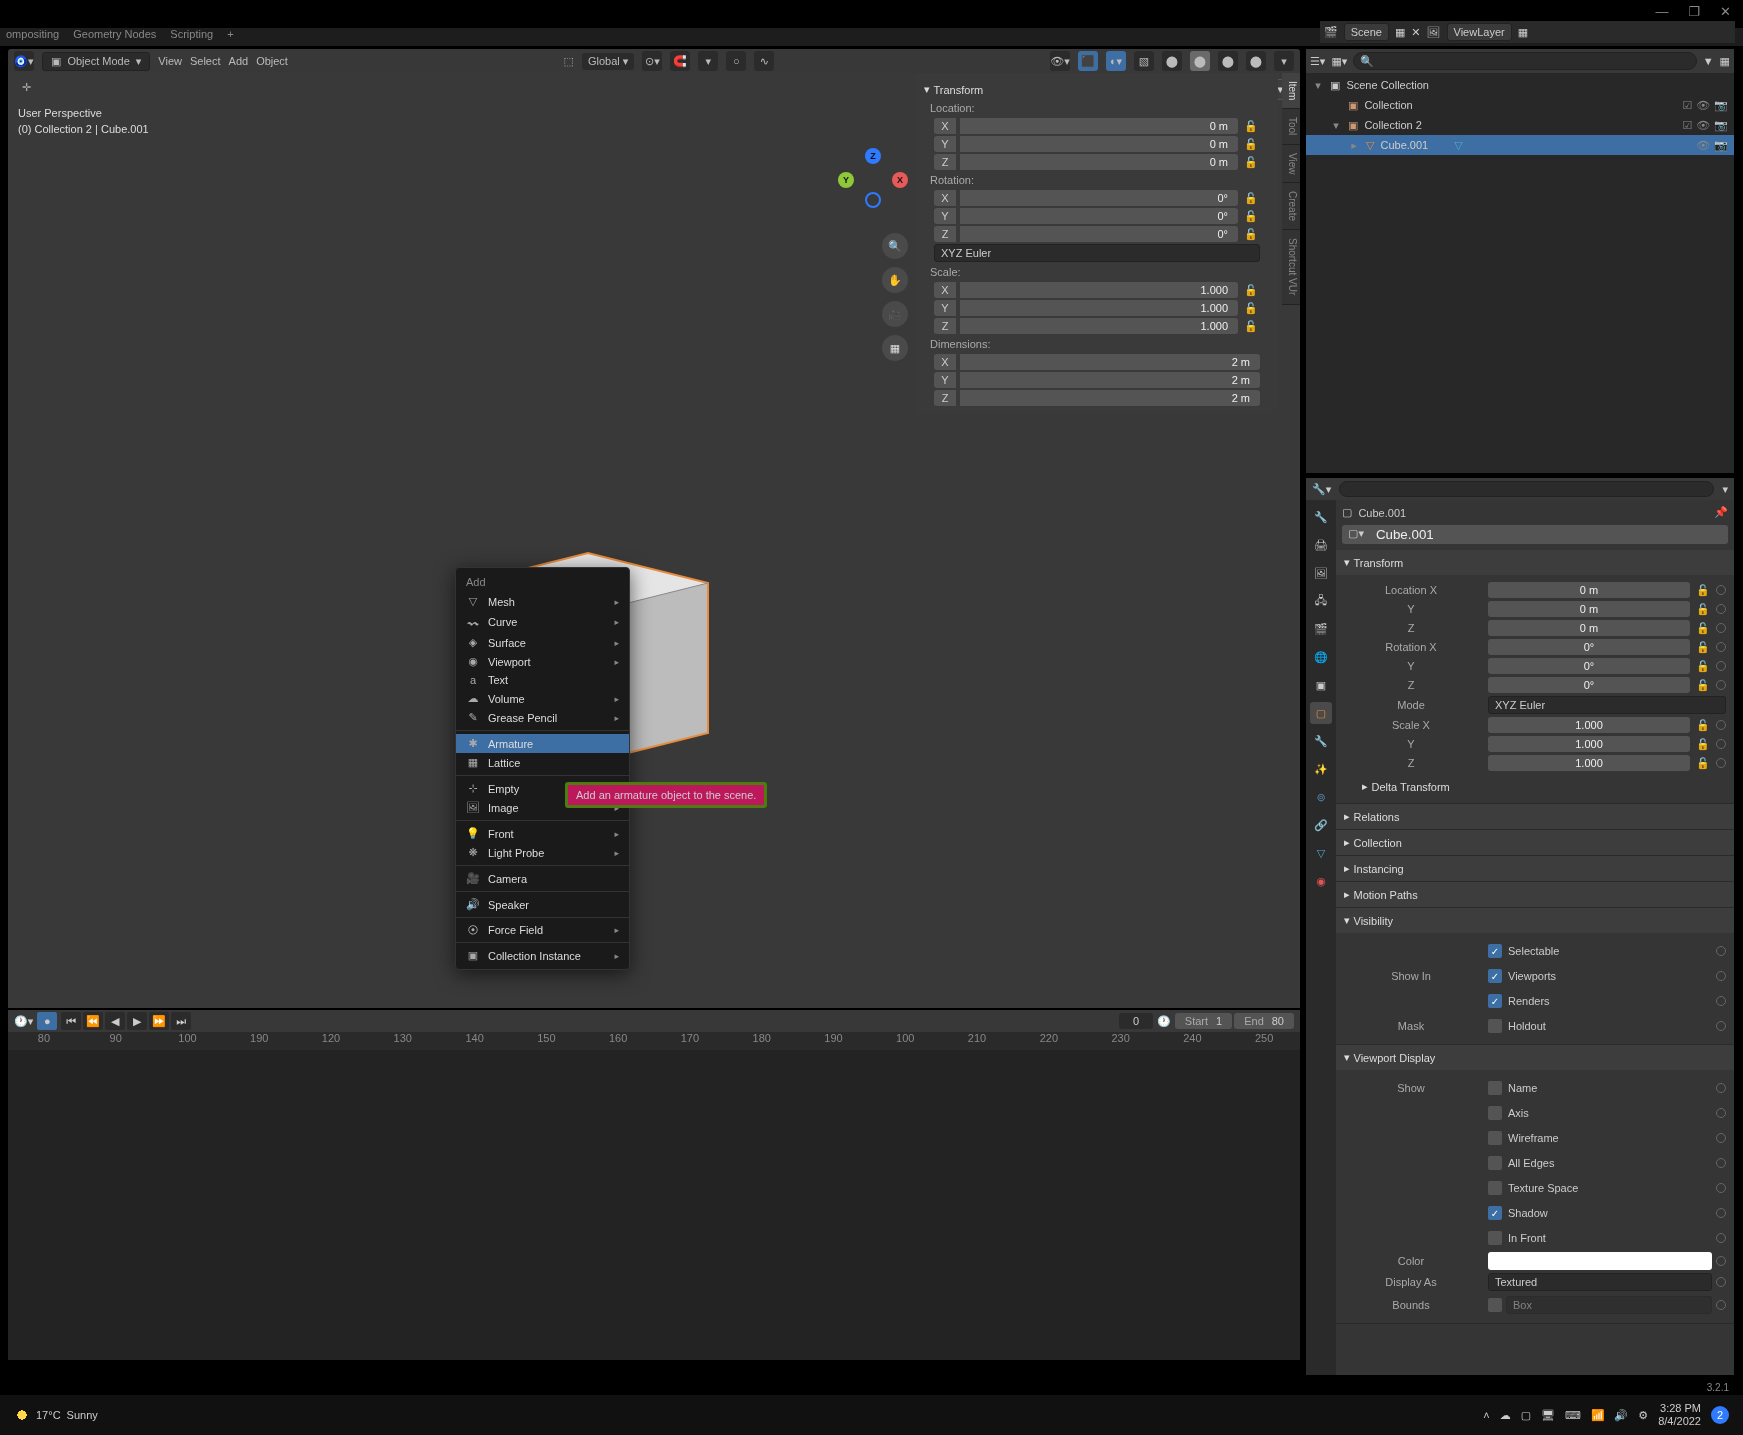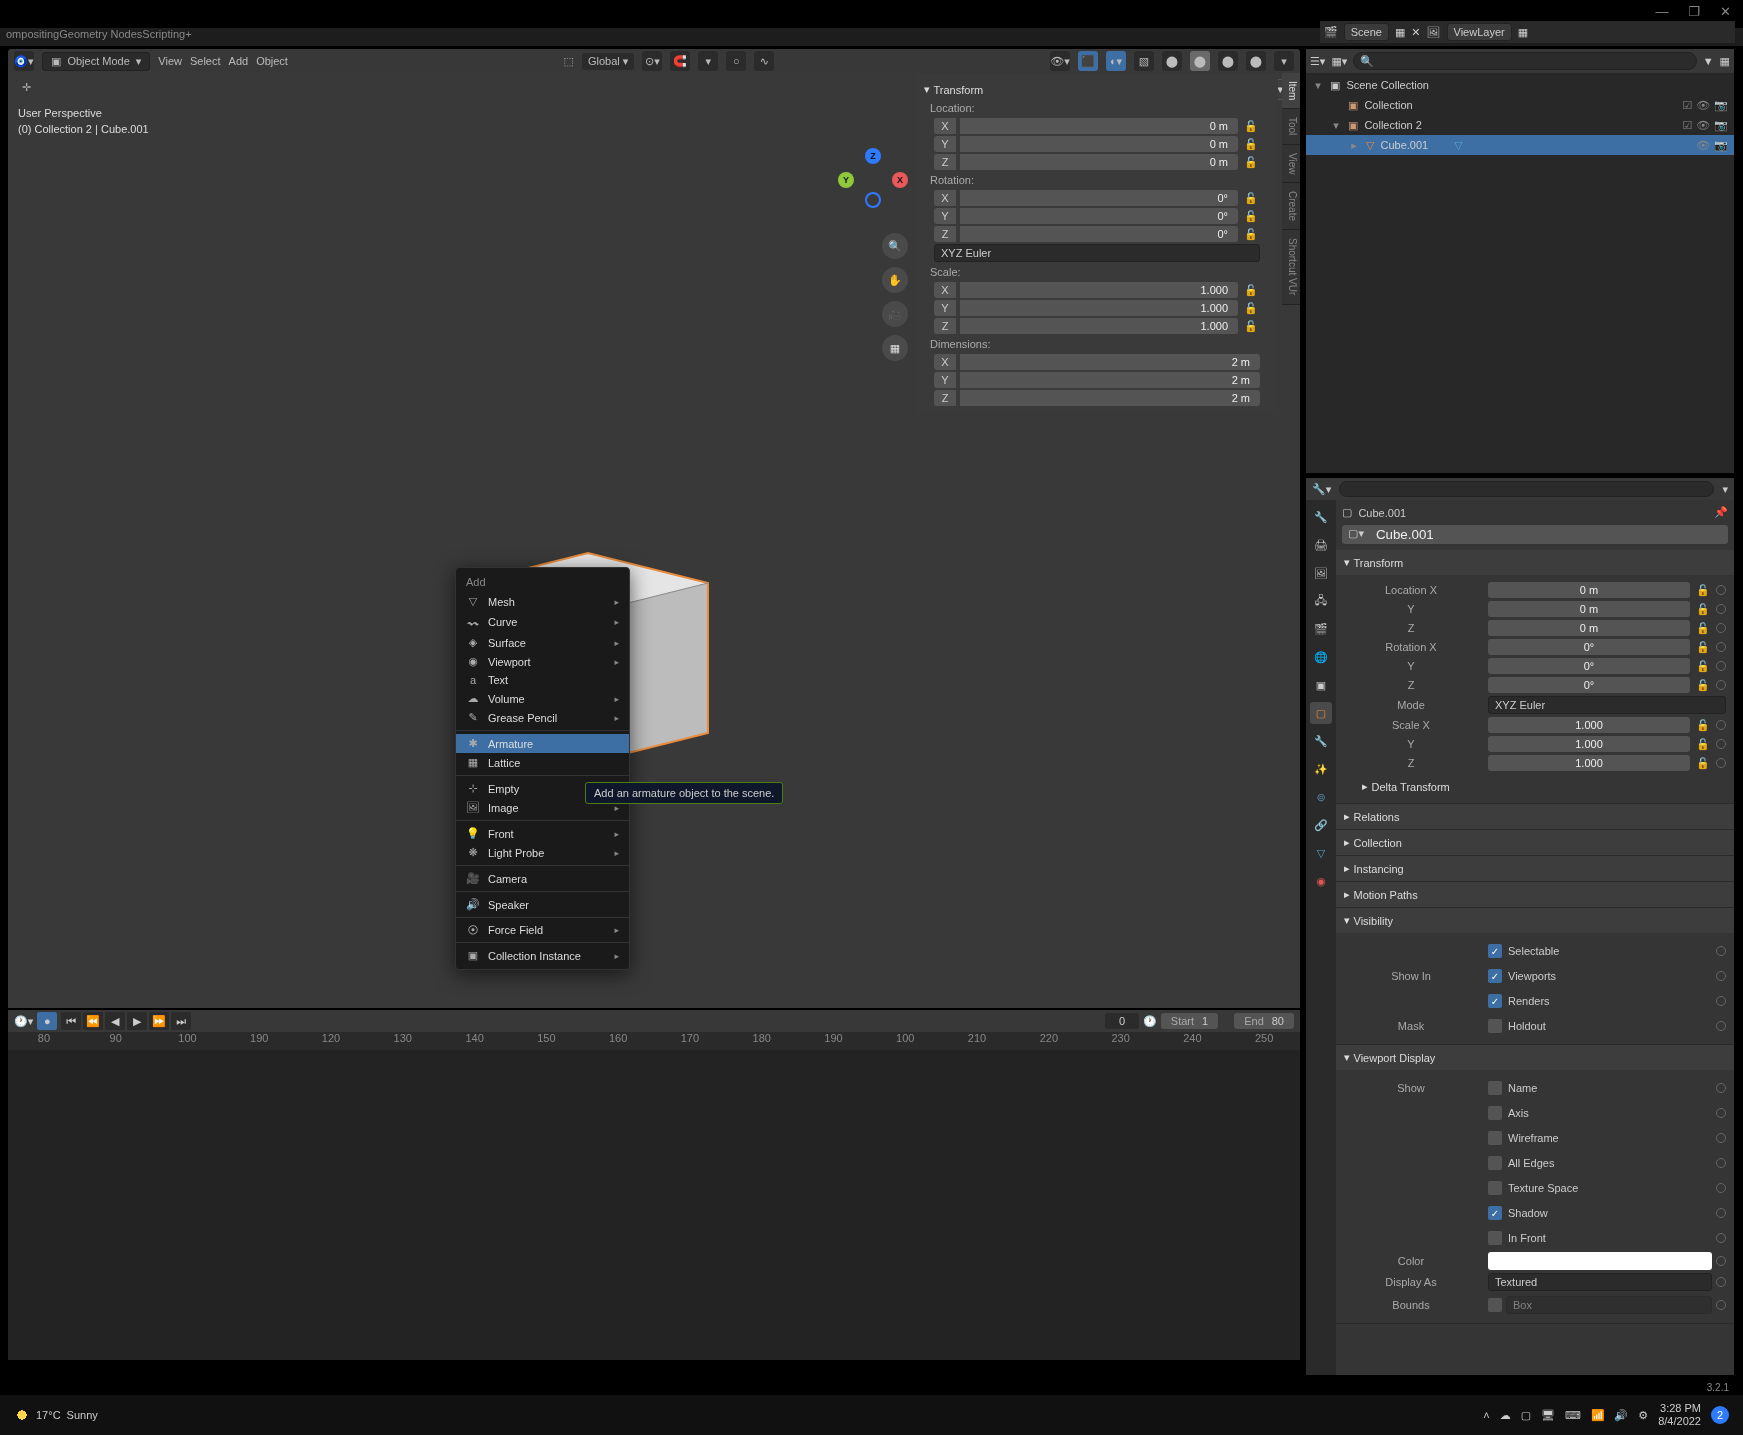--- a/index.html
+++ b/index.html
@@ -1,21 +1,21 @@
 <!DOCTYPE html>
 <html><head>
 <meta charset="utf-8">
 <style>
 * { margin: 0; padding: 0; box-sizing: border-box; font-family: -apple-system, "Segoe UI", sans-serif; }
 body { background: #000; color: #ccc; font-size: 11px; overflow: hidden; width: 1743px; height: 1435px; user-select: none; }
 
 .window-controls { position: absolute; top: 0; right: 0; display: flex; gap: 20px; padding: 4px 12px; height: 18px; }
 .window-controls span { color: #888; font-size: 13px; }
 
-.tab-bar { position: absolute; top: 28px; left: 0; right: 0; height: 18px; display: flex; padding: 0 6px; color: #888; background: #1d1d1d; }
+.tab-bar { position: absolute; top: 28px; left: 0; right: 0; height: 18px; display: flex; gap: 14px; padding: 0 6px; color: #888; background: #1d1d1d; }
 .tab-bar span { cursor: default; }
 
 .top-header { position: absolute; top: 21px; right: 8px; left: 1320px; height: 22px; display: flex; align-items: center; gap: 6px; background: #2a2a2a; padding: 0 4px; }
 .top-header .input-like { background: #3a3a3a; border: 1px solid #222; padding: 1px 6px; border-radius: 3px; height: 18px; display:flex; align-items:center; }
 
 .main-toolbar { position: absolute; top: 49px; left: 8px; width: 1292px; height: 24px; background: #383838; display: flex; align-items: center; gap: 8px; padding: 0 6px; color: #bbb; border-radius: 3px 3px 0 0; }
 .main-toolbar .mode-sel { background: #2b2b2b; border: 1px solid #222; padding: 2px 8px; border-radius: 3px; display:flex; align-items:center; gap:6px; }
 .main-toolbar .menu-item { cursor: default; }
 .main-toolbar .spacer { flex: 1; }
 .main-toolbar .pill { background: #2b2b2b; border-radius: 3px; padding: 2px 6px; }
@@ -95,28 +95,28 @@
 .props-panel .dropdown2 { flex:1; background: #2b2b2b; border:1px solid #222; padding:2px 6px; border-radius:3px; color:#ccc; }
 
 .add-menu { position: absolute; top: 567px; left: 455px; width: 175px; background: #1a1a1a; border: 1px solid #333; border-radius: 4px; padding: 4px 0; box-shadow: 0 4px 20px rgba(0,0,0,.6); }
 .add-menu .menu-title { padding: 4px 10px; color: #888; }
 .add-menu .sep { height: 1px; background: #333; margin: 3px 0; }
 .add-menu .mitem { display: flex; align-items: center; gap: 8px; padding: 3px 10px; color: #ddd; }
 .add-menu .mitem:hover, .add-menu .mitem.hover { background: #3d6fa5; }
 .add-menu .mitem .arrow { margin-left: auto; color: #888; font-size: 9px; }
 .add-menu .micon { width: 14px; text-align: center; color: #aaa; }
 
-.tooltip { position: absolute; top: 782px; left: 565px; background: #0f172a; border: 1px solid #4d7c0f; padding: 4px 8px; color: #ccc; border-radius: 3px; margin-left: 20px; }
+.tooltip { position: absolute; top: 782px; left: 565px; background: #be185d; border: 3px solid #4d7c0f; padding: 4px 8px; color: #ccc; border-radius: 3px; }
 
 .timeline-header { position: absolute; top: 1010px; left: 8px; width: 1292px; height: 22px; background: #383838; display:flex; align-items:center; padding:0 6px; gap:4px; }
 .timeline-header .playback-btns { display: flex; gap: 2px; }
 .timeline-header .pbtn { width: 20px; height: 18px; background: #2b2b2b; display:flex; align-items:center; justify-content:center; border-radius:2px; color:#ccc; }
 .timeline-header .spacer { flex: 1; }
 .timeline-header .frame-val { background: #2b2b2b; padding: 2px 14px; border-radius: 3px; }
-.timeline-header .range { display:flex; gap:16px;justify-content:flex-end; }
+.timeline-header .range { display:flex; gap:2px;justify-content:flex-end; }
 .timeline-header .range .r { background:#545454; padding:2px 10px; border-radius:3px; }
 .timeline-header .range .r .rl { color:#aaa; margin-right: 8px; }
 
 .timeline-ruler { position: absolute; top: 1032px; left: 8px; width: 1292px; height: 18px; background: #2a2a2a; color:#888; display:flex; }
 .timeline-ruler span { flex: 1; text-align: center; }
 .timeline-body { position: absolute; top: 1050px; left: 8px; width: 1292px; height: 310px; background: #232323; }
 
 .status-bar { position: absolute; bottom: 42px; right: 14px; color: #888; font-size: 10px; }
 
 .taskbar { position: absolute; bottom: 0; left: 0; right: 0; height: 40px; background: #111; display: flex; align-items: center; padding: 0 14px; color: #ccc; }

